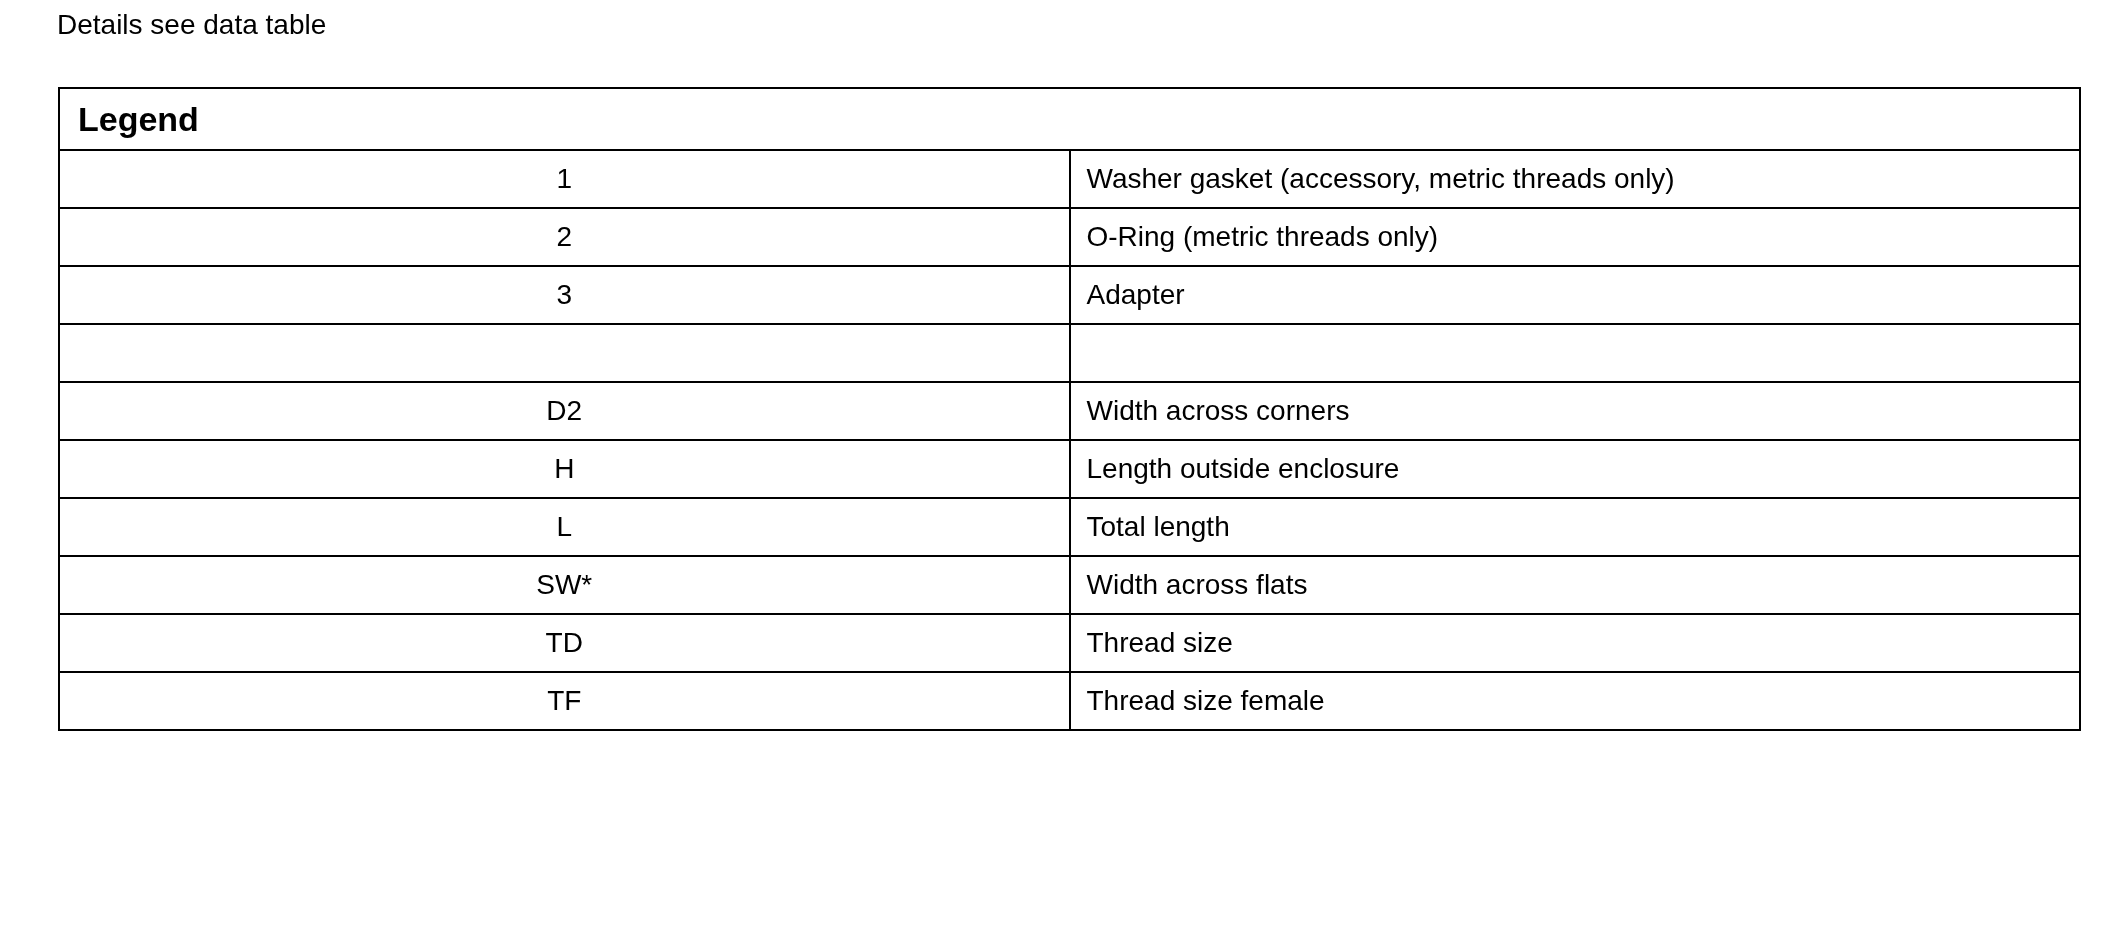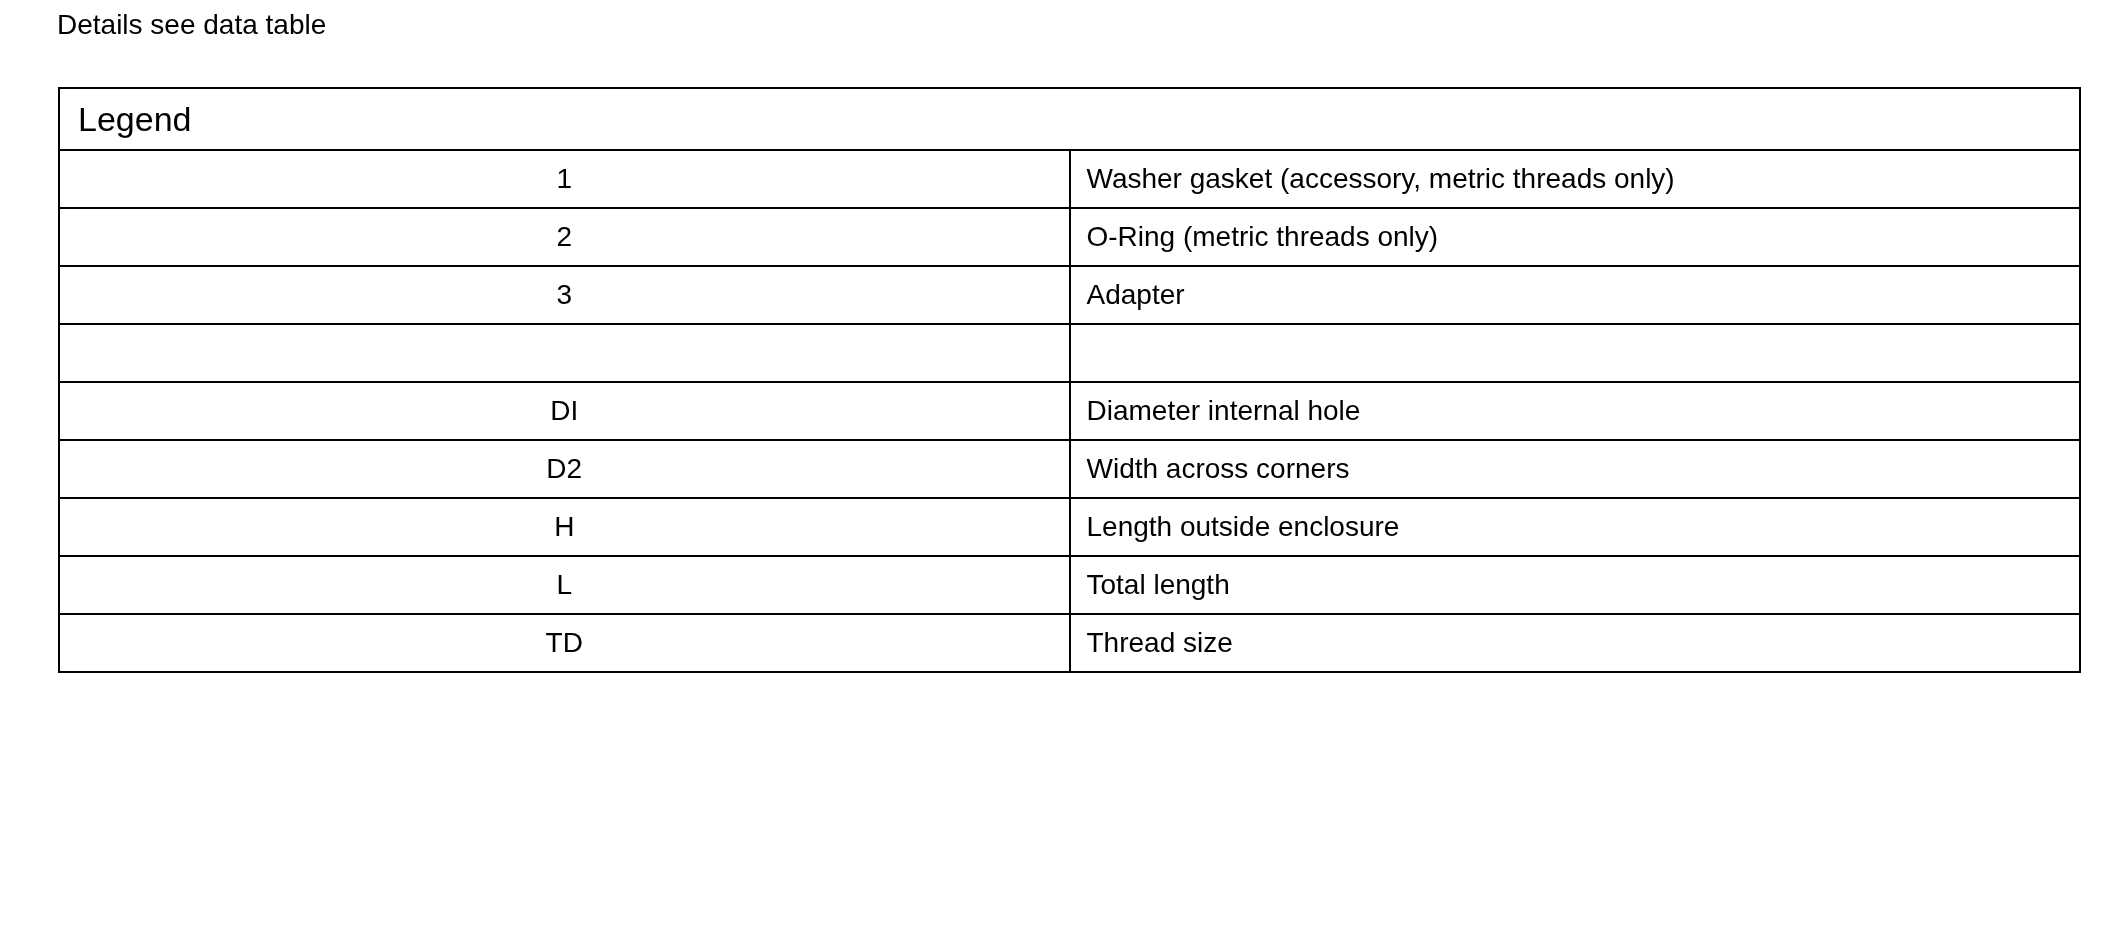--- a/index.html
+++ b/index.html
@@ -42,21 +42,21 @@
     height: 58px;
     padding: 0 0 0 0;
     font-size: 28px;
     line-height: 32px;
     vertical-align: middle;
     box-sizing: border-box;
   }
   .legend-table tr.header-row td {
     height: 62px;
     font-size: 34px;
-    font-weight: normal;
+    font-weight: bold;
     padding-left: 18px;
   }
   .col-key {
     width: 290px;
     text-align: center;
   }
   .col-desc {
     padding-left: 16px !important;
     text-align: left;
   }
@@ -87,35 +87,39 @@
       </tr>
       <tr>
         <td class="col-key">3</td>
         <td class="col-desc">Adapter</td>
       </tr>
       <tr class="spacer-row">
         <td class="col-key"></td>
         <td class="col-desc"></td>
       </tr>
       <tr>
-        <td class="col-key">DI</td>
-        <td class="col-desc">Diameter internal hole</td>
-      </tr>
-      <tr>
         <td class="col-key">D2</td>
         <td class="col-desc">Width across corners</td>
       </tr>
       <tr>
         <td class="col-key">H</td>
         <td class="col-desc">Length outside enclosure</td>
       </tr>
       <tr>
         <td class="col-key">L</td>
         <td class="col-desc">Total length</td>
       </tr>
       <tr>
+        <td class="col-key">SW*</td>
+        <td class="col-desc">Width across flats</td>
+      </tr>
+      <tr>
         <td class="col-key">TD</td>
         <td class="col-desc">Thread size</td>
+      </tr>
+      <tr>
+        <td class="col-key">TF</td>
+        <td class="col-desc">Thread size female</td>
       </tr>
     </tbody>
   </table>
 
 </div>
 
 </body></html>

